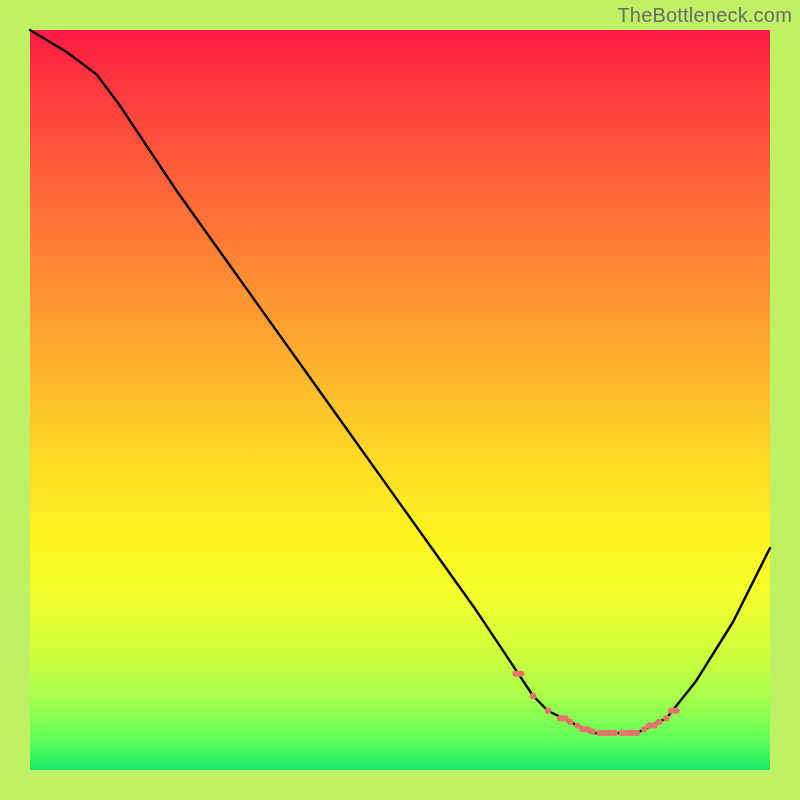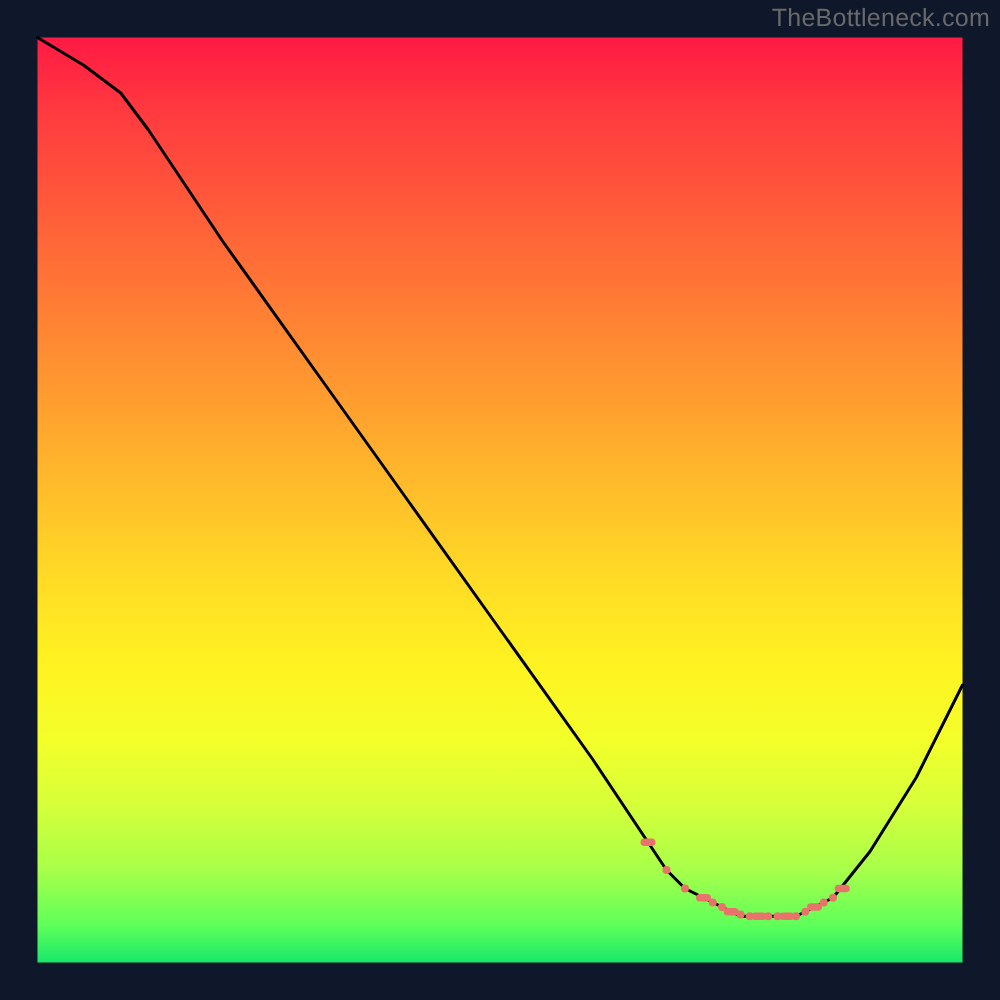--- a/index.html
+++ b/index.html
@@ -8,21 +8,21 @@
     width: 800px;
     height: 800px;
     overflow: hidden;
     font-family: Arial, Helvetica, sans-serif;
     background: #000;
   }
   .frame {
     position: relative;
     width: 800px;
     height: 800px;
-    background: #0f172a;
+    background: #bef264;
   }
   .plot-area {
     position: absolute;
     left: 30px;
     top: 30px;
     width: 740px;
     height: 740px;
     
     background: linear-gradient(to bottom,
       #ff1a44 0%,

